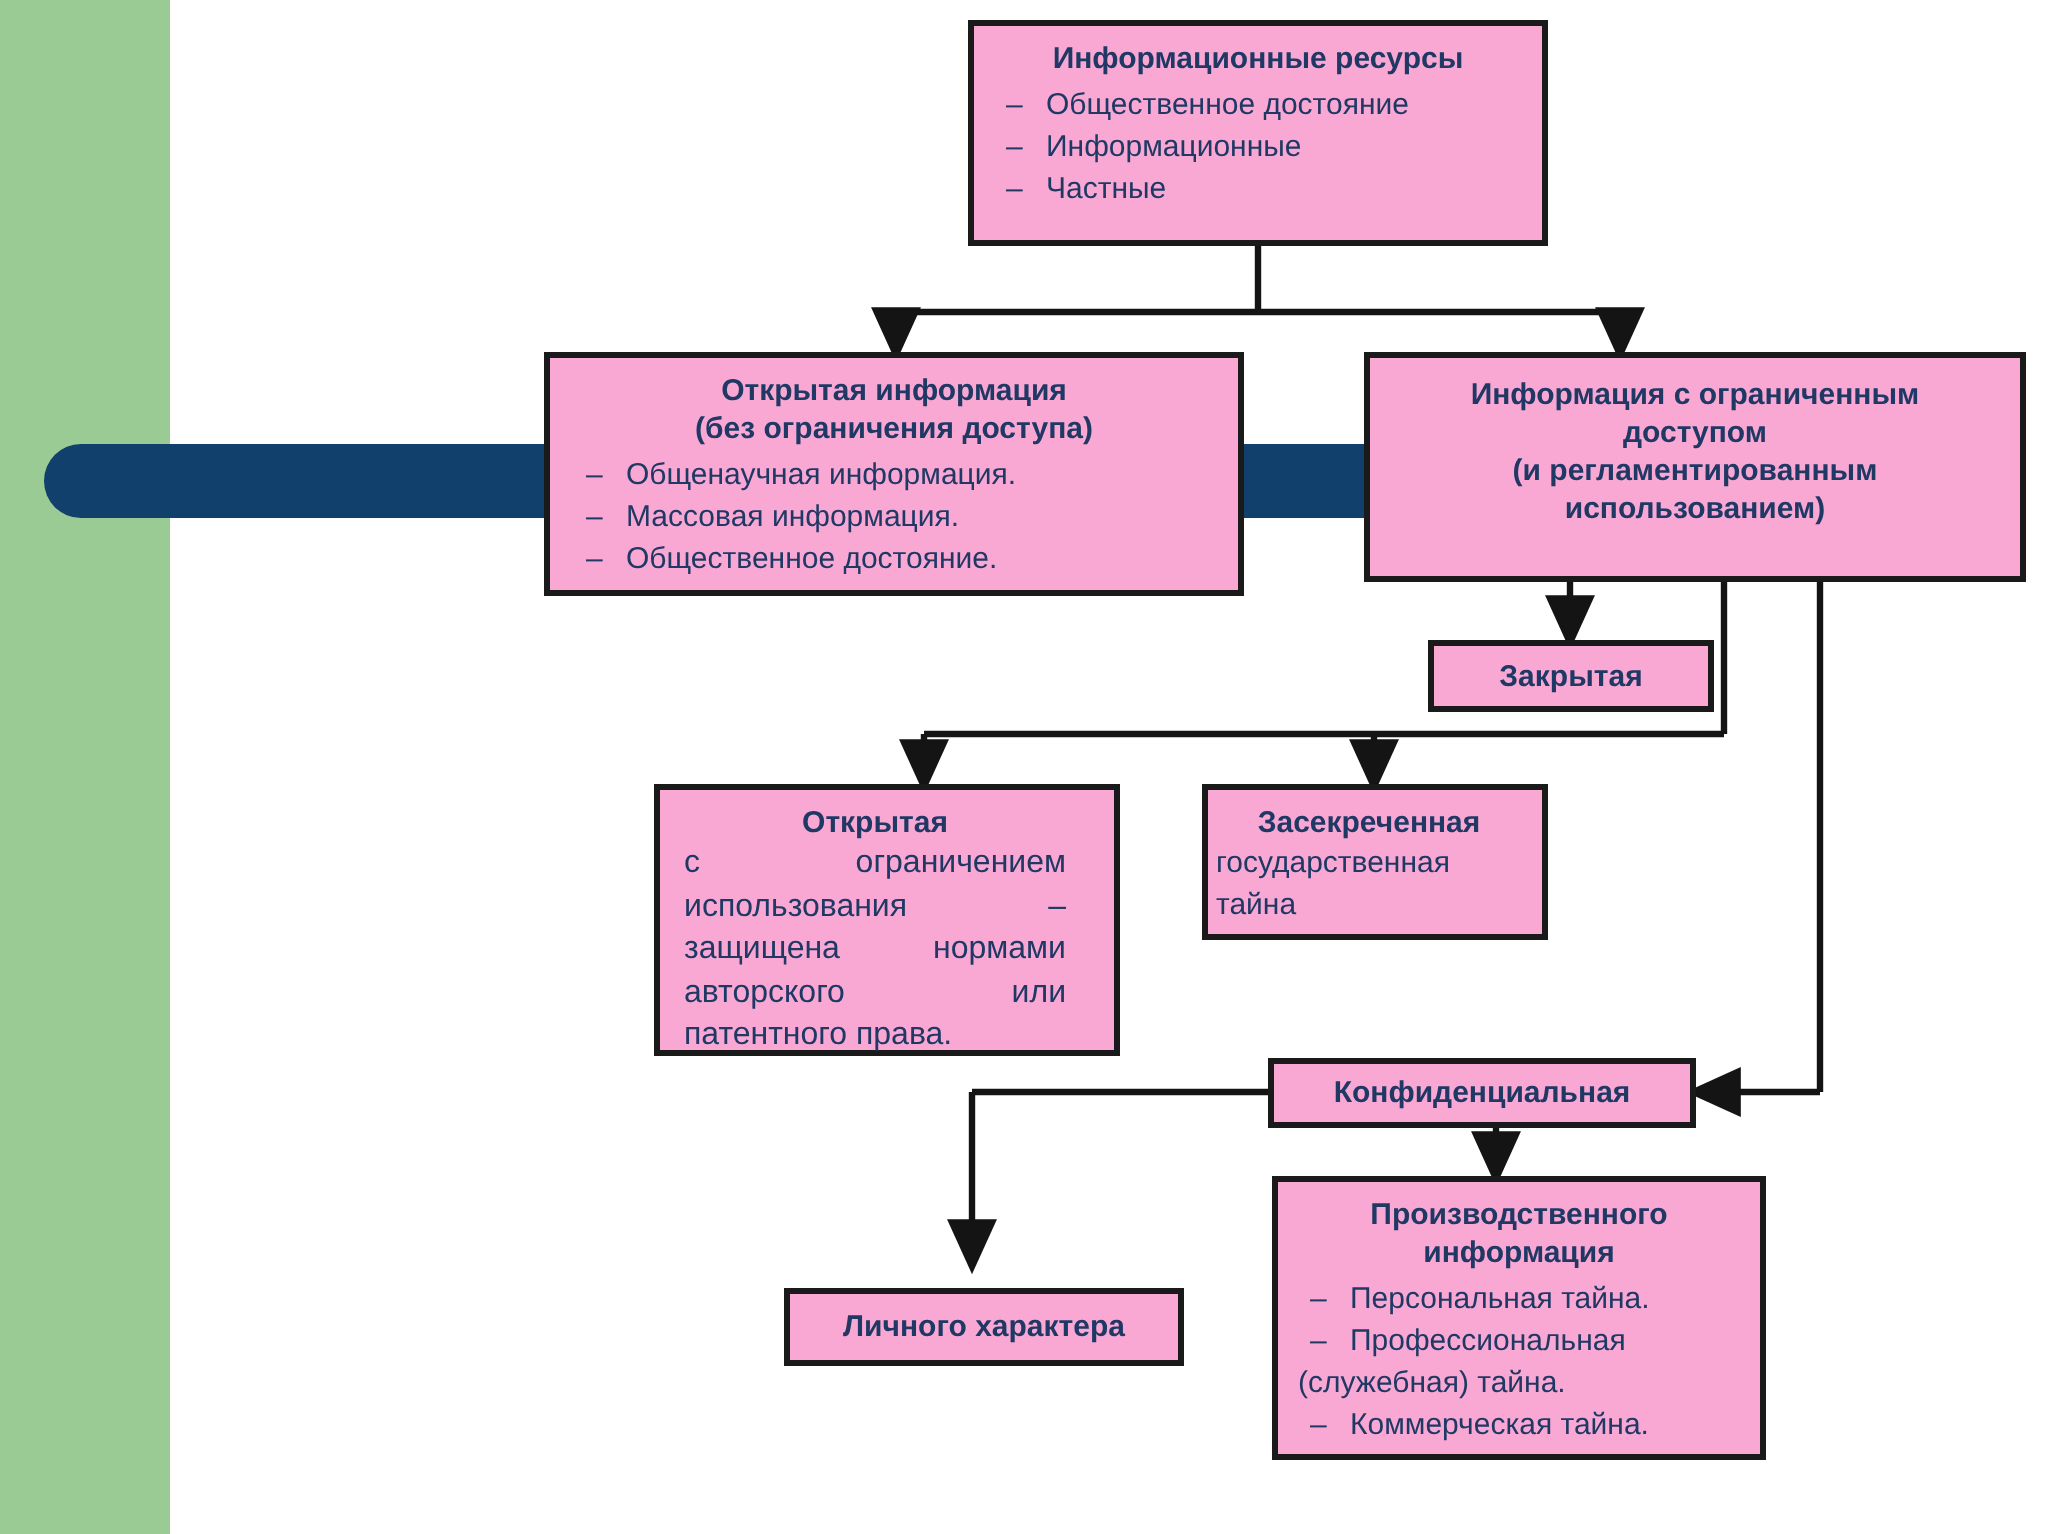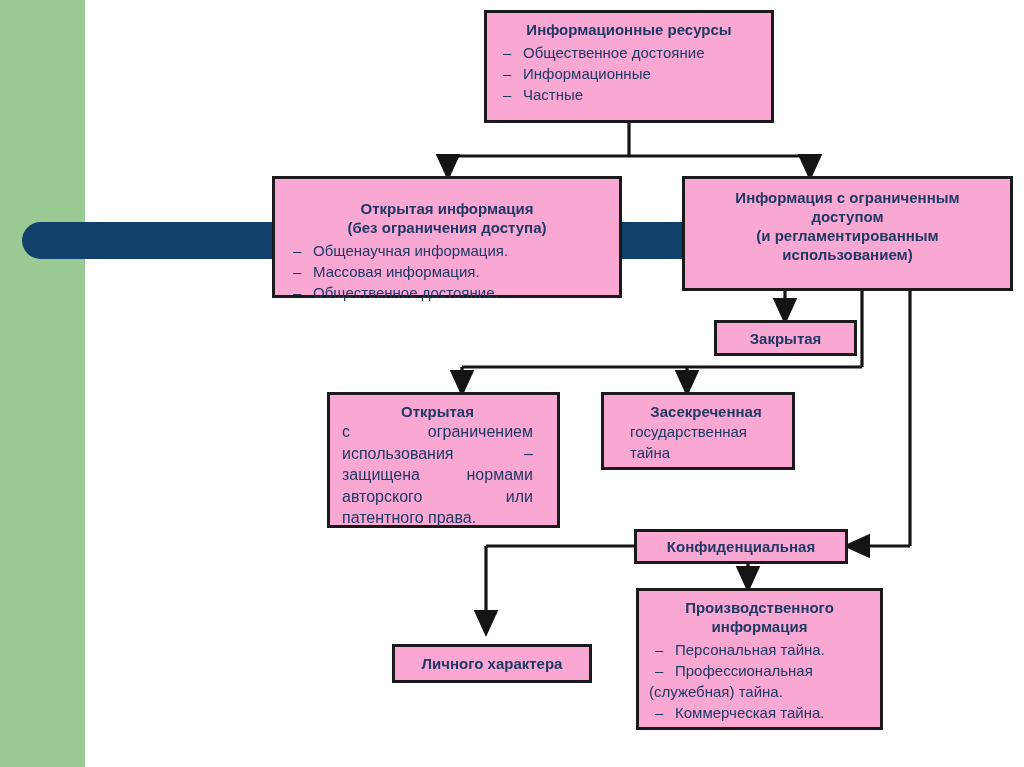--- a/index.html
+++ b/index.html
@@ -96,25 +96,25 @@
     line-height:21px;
     color:#1F3864;
   }
   .node.center-only{
     display:flex;align-items:center;justify-content:center;
   }
   .node.center-only .hd{font-size:15px;}
 
   
   #n-resources   {left:484px; top:10px;  width:290px; height:113px; padding:7px 10px 0 10px;}
-  #n-open        {left:272px; top:176px; width:350px; height:122px; padding:20px 12px 0 12px;}
+  #n-open        {left:272px; top:176px; width:350px; height:122px; padding:7px 12px 0 12px;}
   #n-restricted  {left:682px; top:176px; width:331px; height:115px; padding:9px 12px 0 12px;}
   #n-closed      {left:714px; top:320px; width:143px; height:36px;}
   #n-open-limited{left:327px; top:392px; width:233px; height:136px; padding:7px 24px 0 12px;}
-  #n-secret      {left:601px; top:392px; width:194px; height:78px; padding:7px 10px 0 26px;}
+  #n-secret      {left:601px; top:392px; width:173px; height:78px; padding:7px 10px 0 4px;}
   #n-confidential{left:634px; top:529px; width:214px; height:35px;}
   #n-personal    {left:392px; top:644px; width:200px; height:39px;}
   #n-production  {left:636px; top:588px; width:247px; height:142px; padding:7px 10px 0 10px;}
 </style>
 </head>
 <body>
 
 <div id="slide">
 
   <div class="green-band"></div>

